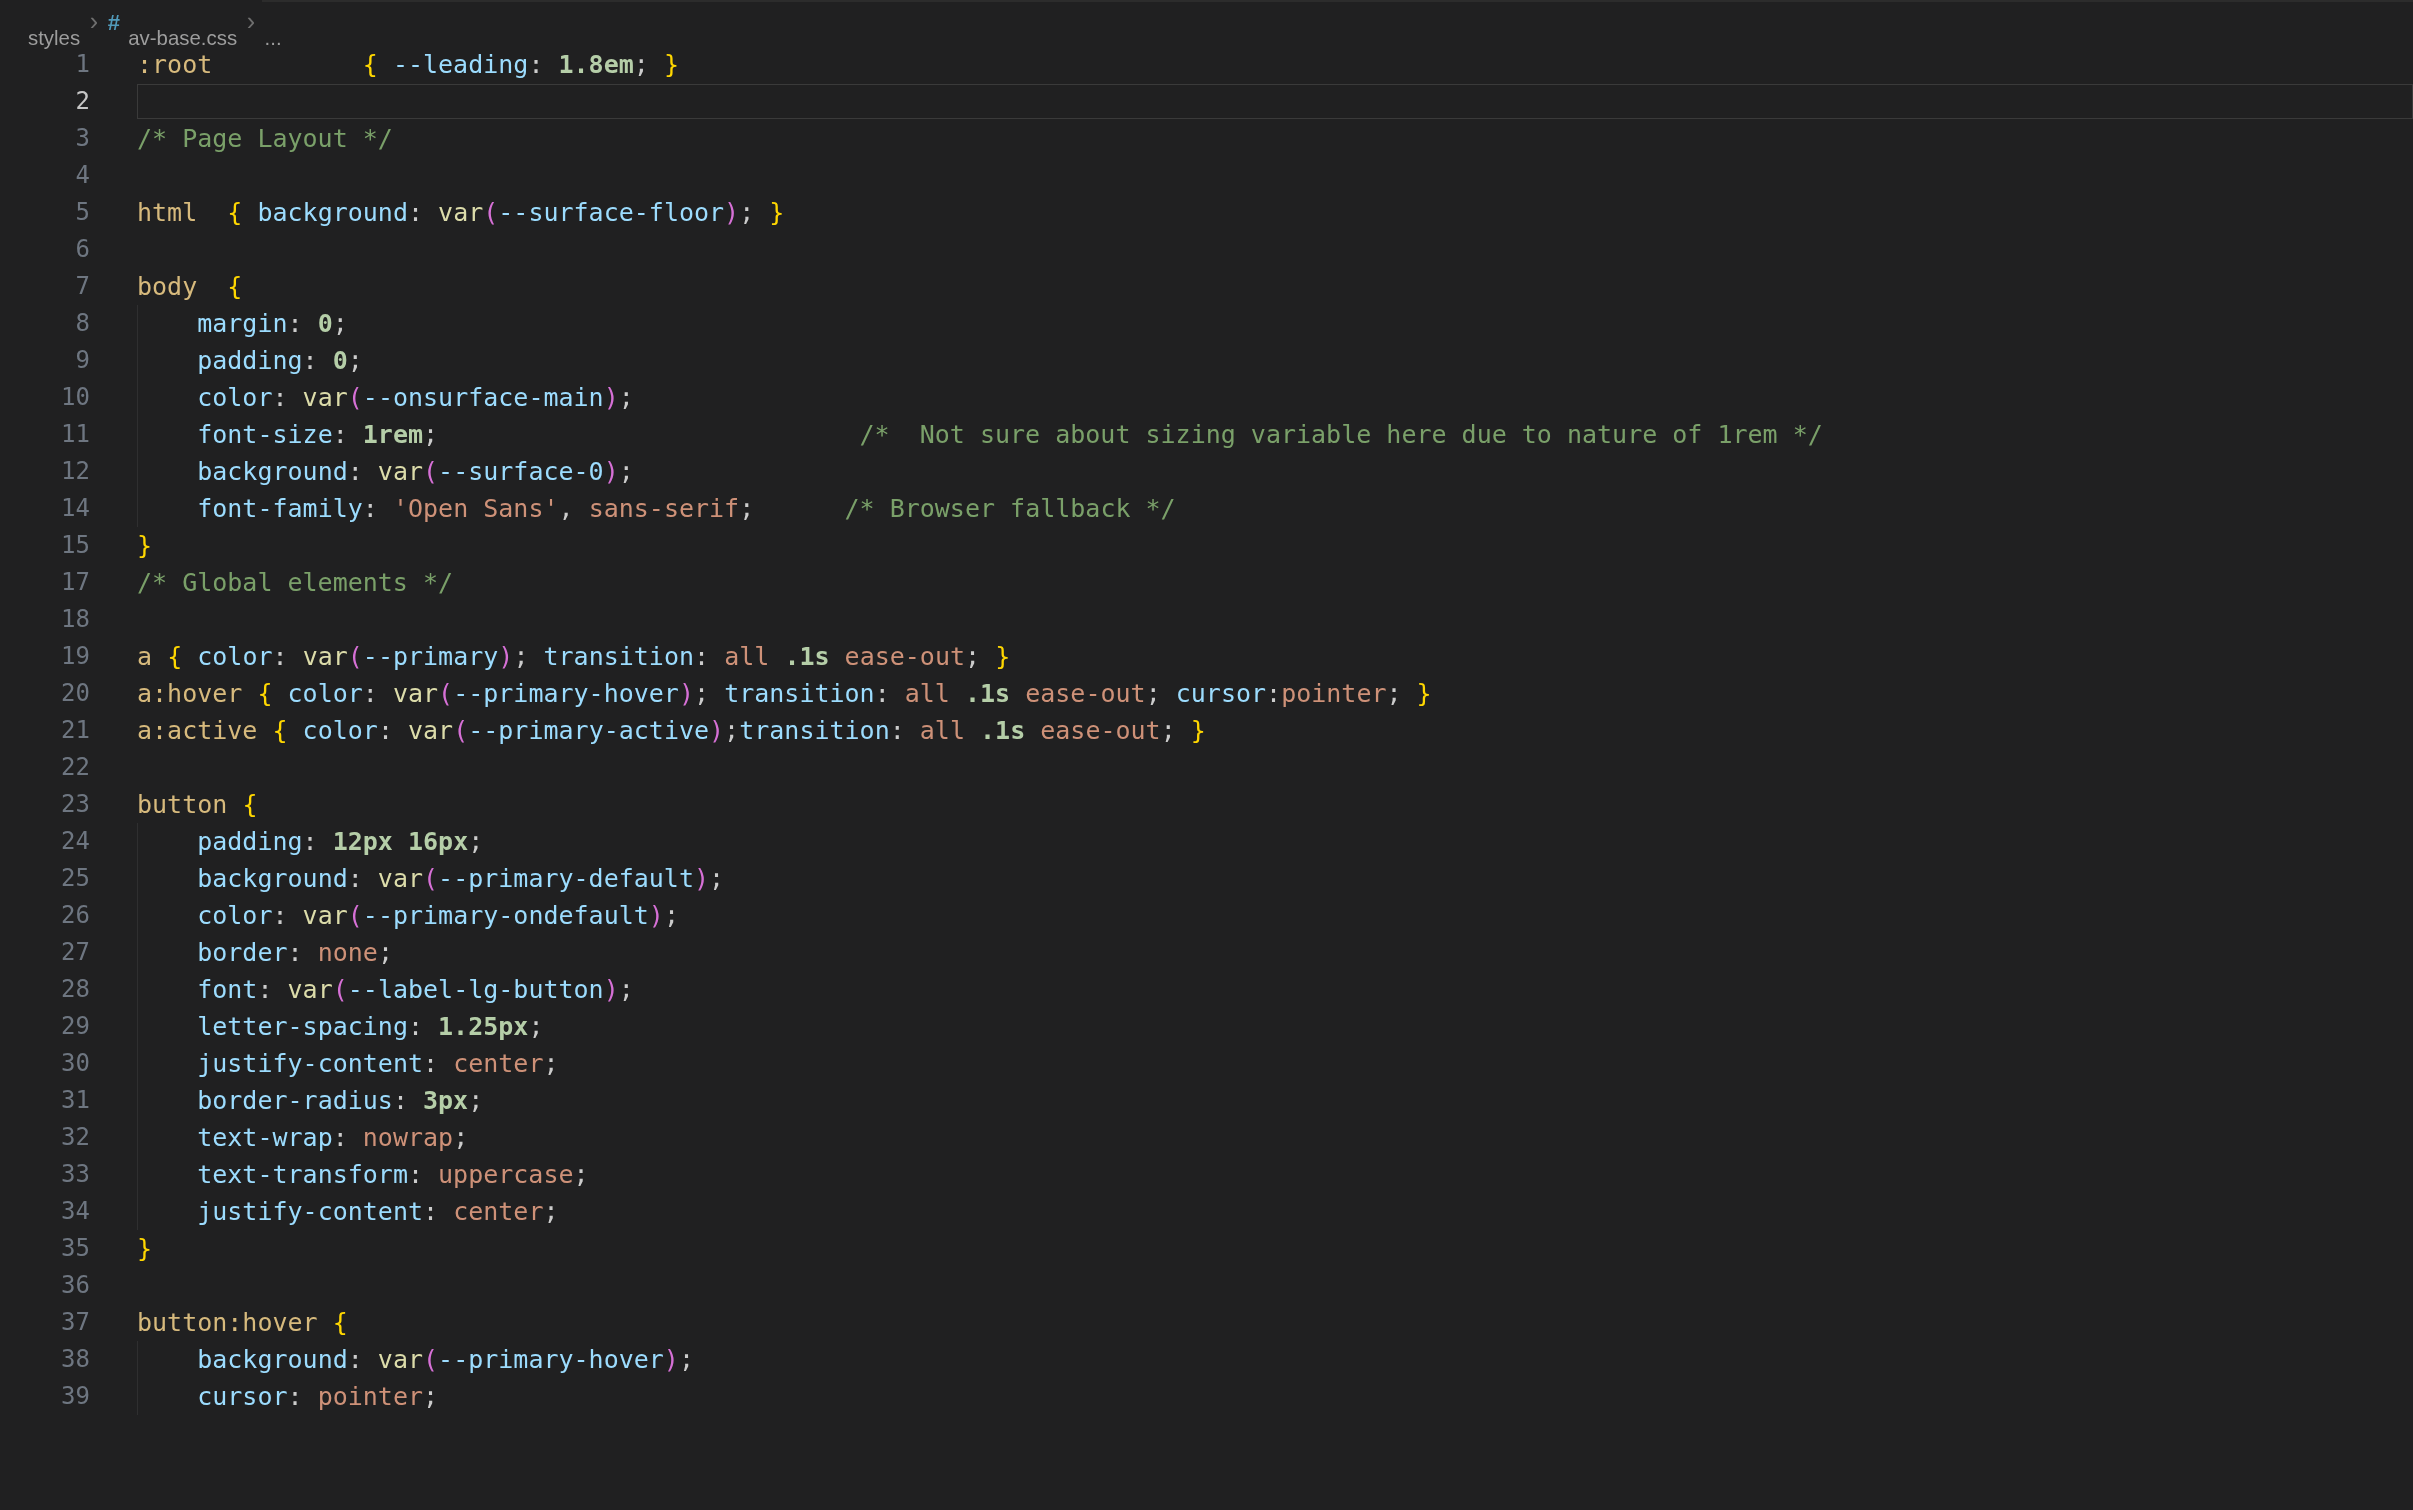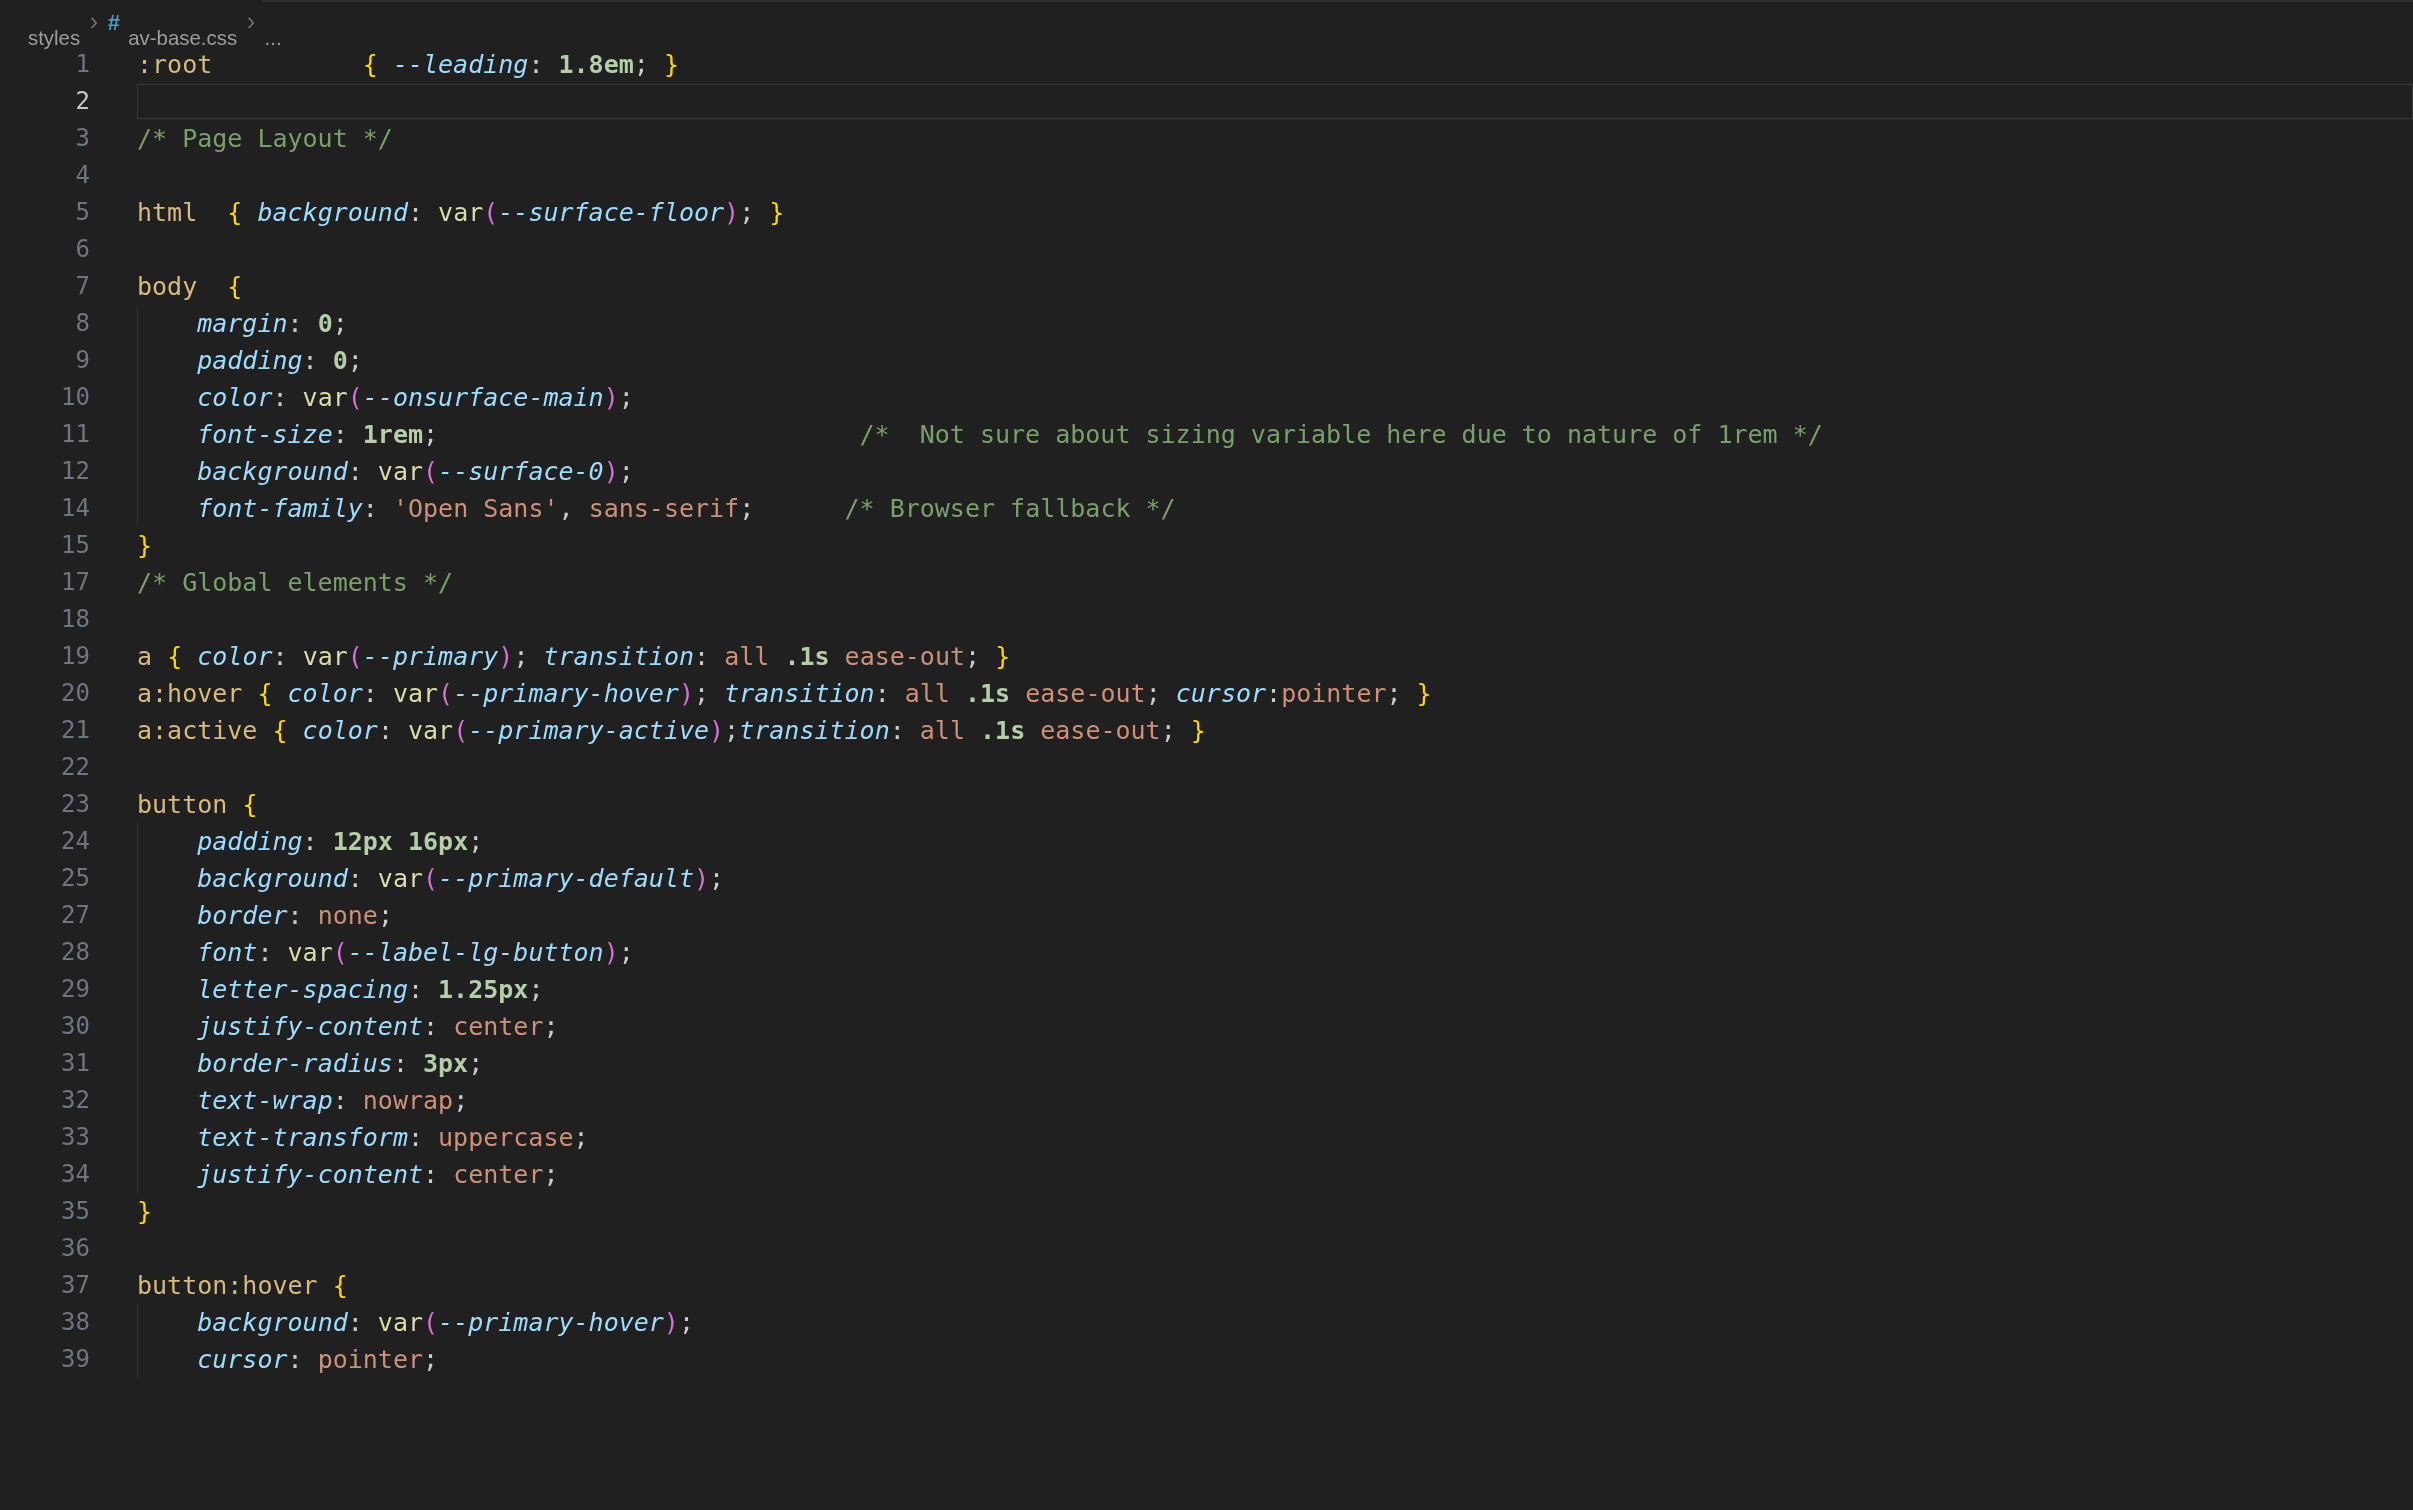--- a/index.html
+++ b/index.html
@@ -45,21 +45,21 @@
   }
   .content.current::after{
     content:'';position:absolute;left:0;right:0;top:0.6px;bottom:1.2px;
     border:1.2px solid var(--c-current_border,#3a3a3a);
     pointer-events:none;
   }
   
   .tk-sel{color:var(--c-selector,#d7ba7d);}
   .tk-brace{color:var(--c-brace,#ffd700);}
   .tk-paren{color:var(--c-paren,#d670d6);}
-  .tk-prop{color:var(--c-prop,#9cdcfe);font-style:italic;}
+  .tk-prop{color:var(--c-prop,#9cdcfe);}
   .tk-fn{color:var(--c-fn,#dcdcaa);}
   .tk-num{color:var(--c-num,#b5cea8);font-weight:bold;}
   .tk-val{color:var(--c-val,#ce9178);}
   .tk-str{color:var(--c-str,#ce9178);}
   .tk-com{color:var(--c-comment,#7aa069);}
   .tk-punc{color:var(--c-punc,#cccccc);}
   .tk-plain{color:var(--c-punc,#cccccc);}
 </style>
 </head>
 <body>
@@ -209,20 +209,26 @@
           <pre><span class="tk-plain">    </span><span class="tk-prop">padding</span><span class="tk-punc">:</span><span class="tk-plain"> </span><span class="tk-num">12px</span><span class="tk-plain"> </span><span class="tk-num">16px</span><span class="tk-punc">;</span></pre>
         </div>
       </div>
       <div class="line">
         <div class="ln">25</div>
         <div class="content guide">
           <pre><span class="tk-plain">    </span><span class="tk-prop">background</span><span class="tk-punc">:</span><span class="tk-plain"> </span><span class="tk-fn">var</span><span class="tk-paren">(</span><span class="tk-prop">--primary-default</span><span class="tk-paren">)</span><span class="tk-punc">;</span></pre>
         </div>
       </div>
       <div class="line">
+        <div class="ln">26</div>
+        <div class="content guide">
+          <pre><span class="tk-plain">    </span><span class="tk-prop">color</span><span class="tk-punc">:</span><span class="tk-plain"> </span><span class="tk-fn">var</span><span class="tk-paren">(</span><span class="tk-prop">--primary-ondefault</span><span class="tk-paren">)</span><span class="tk-punc">;</span></pre>
+        </div>
+      </div>
+      <div class="line">
         <div class="ln">27</div>
         <div class="content guide">
           <pre><span class="tk-plain">    </span><span class="tk-prop">border</span><span class="tk-punc">:</span><span class="tk-plain"> </span><span class="tk-val">none</span><span class="tk-punc">;</span></pre>
         </div>
       </div>
       <div class="line">
         <div class="ln">28</div>
         <div class="content guide">
           <pre><span class="tk-plain">    </span><span class="tk-prop">font</span><span class="tk-punc">:</span><span class="tk-plain"> </span><span class="tk-fn">var</span><span class="tk-paren">(</span><span class="tk-prop">--label-lg-button</span><span class="tk-paren">)</span><span class="tk-punc">;</span></pre>
         </div>

